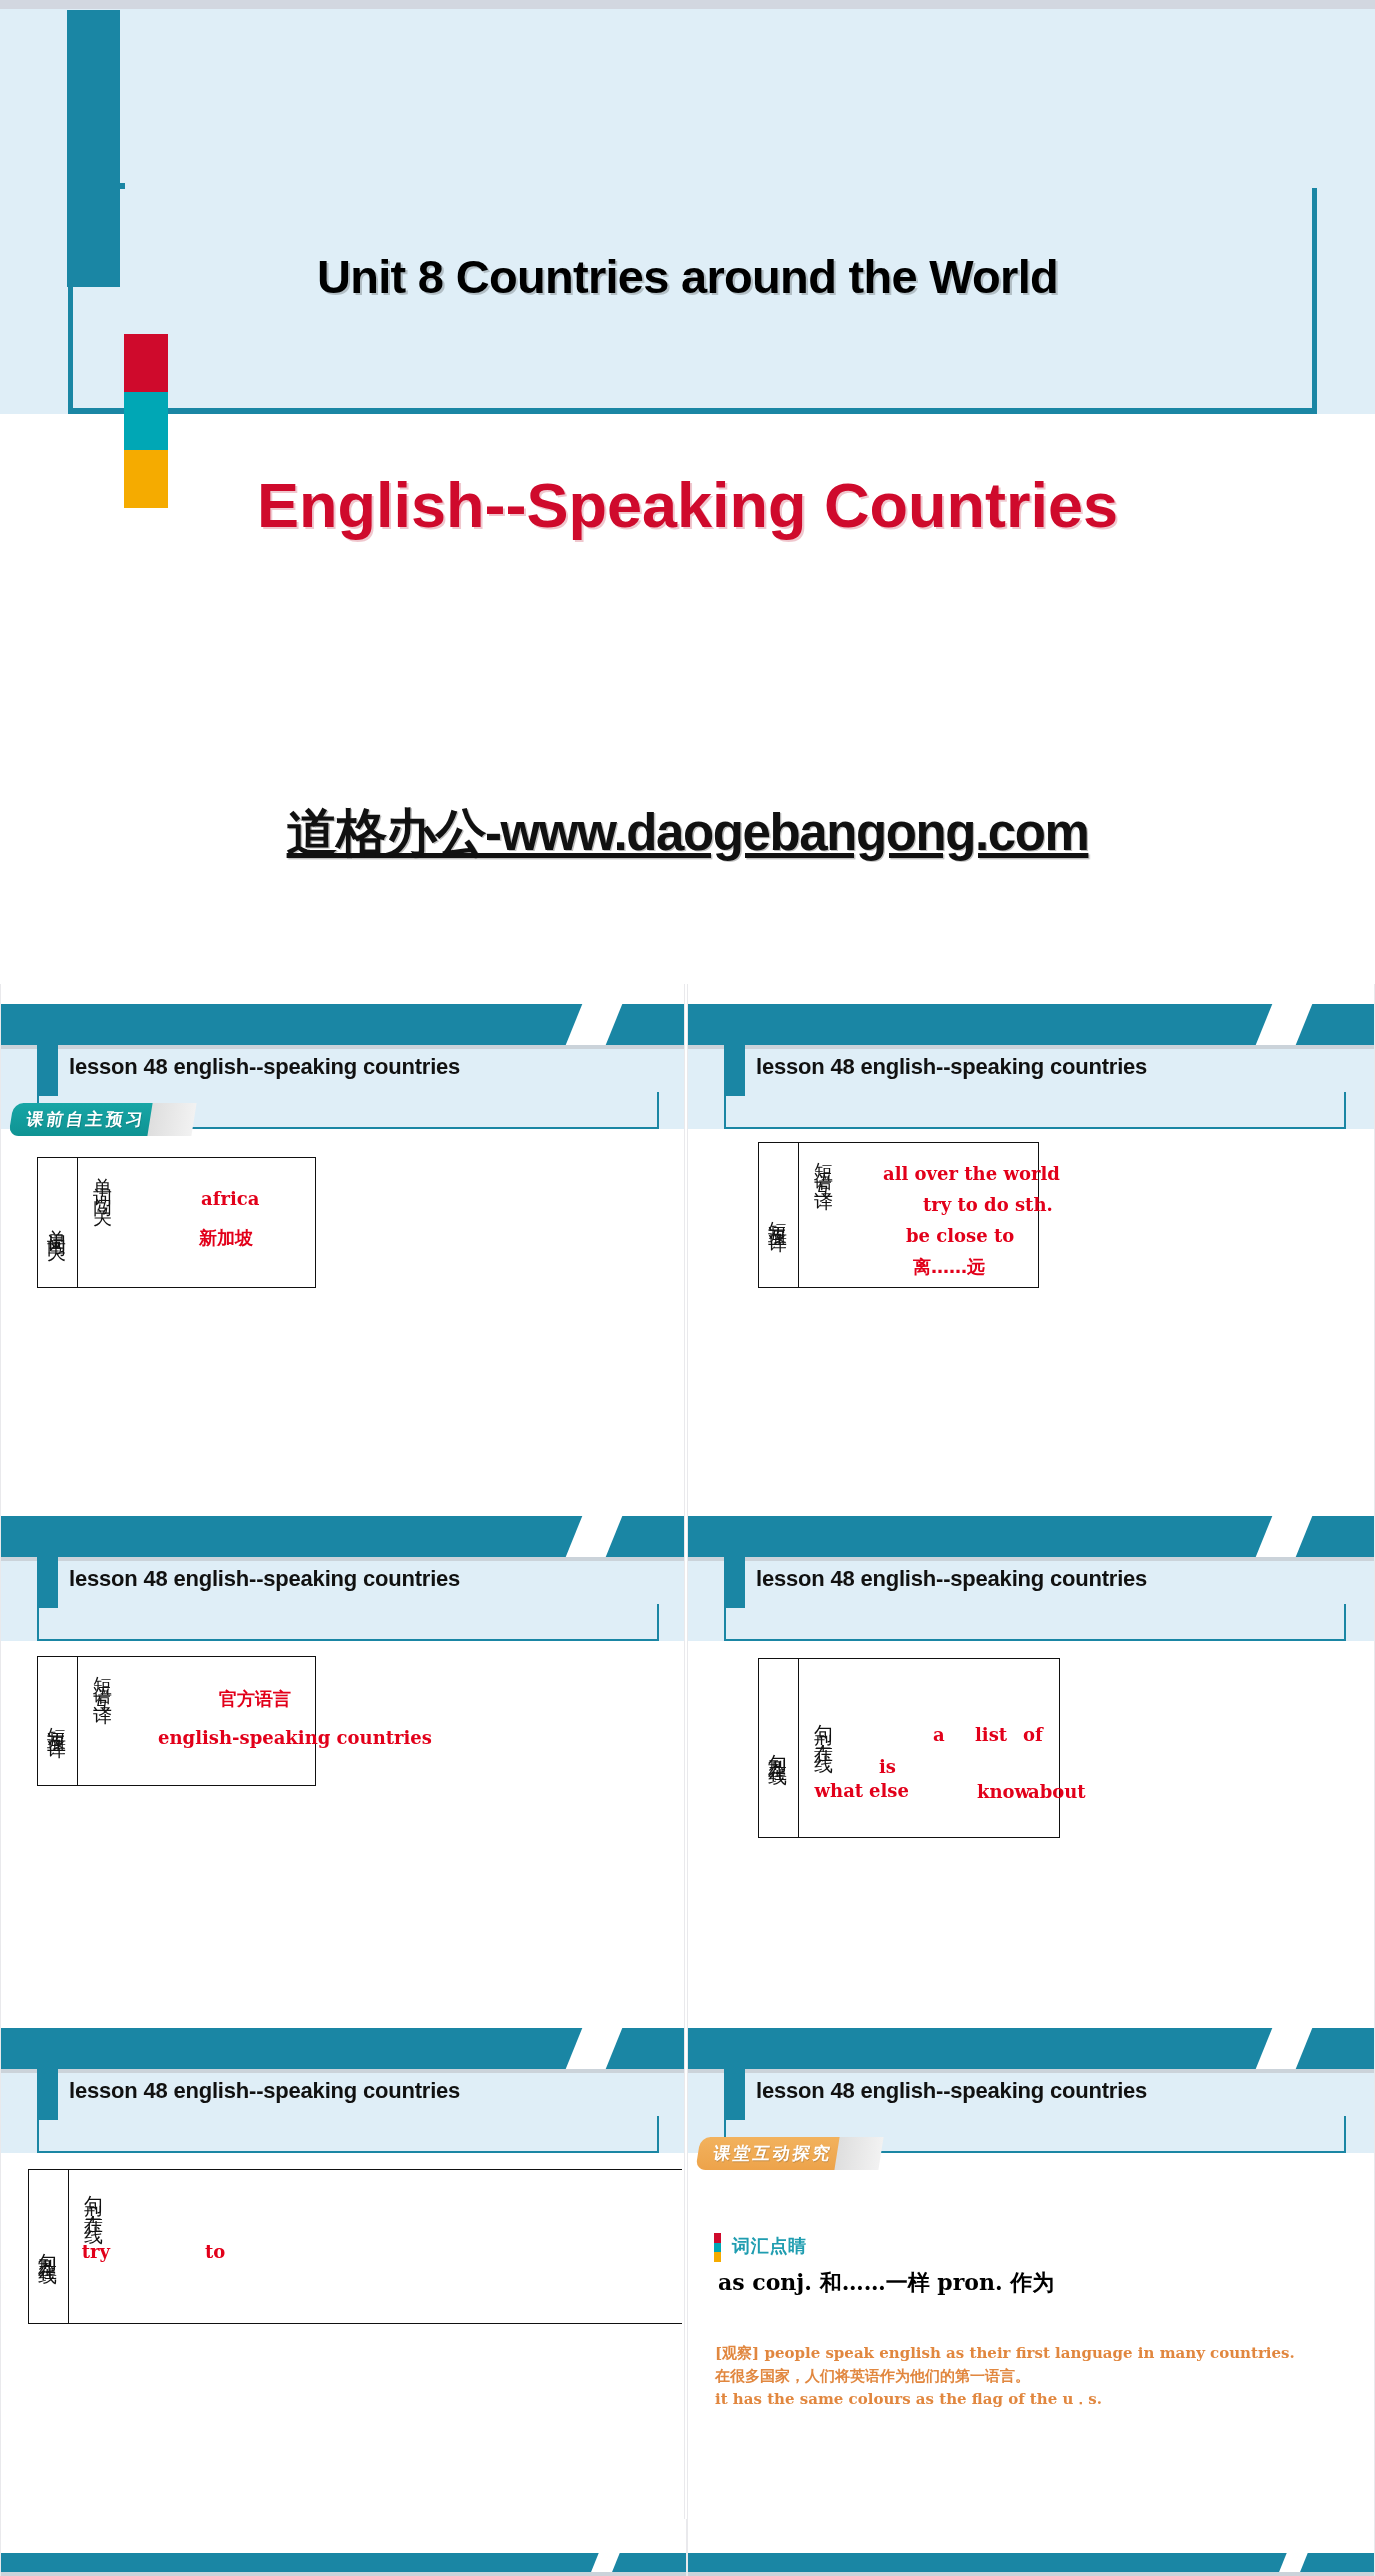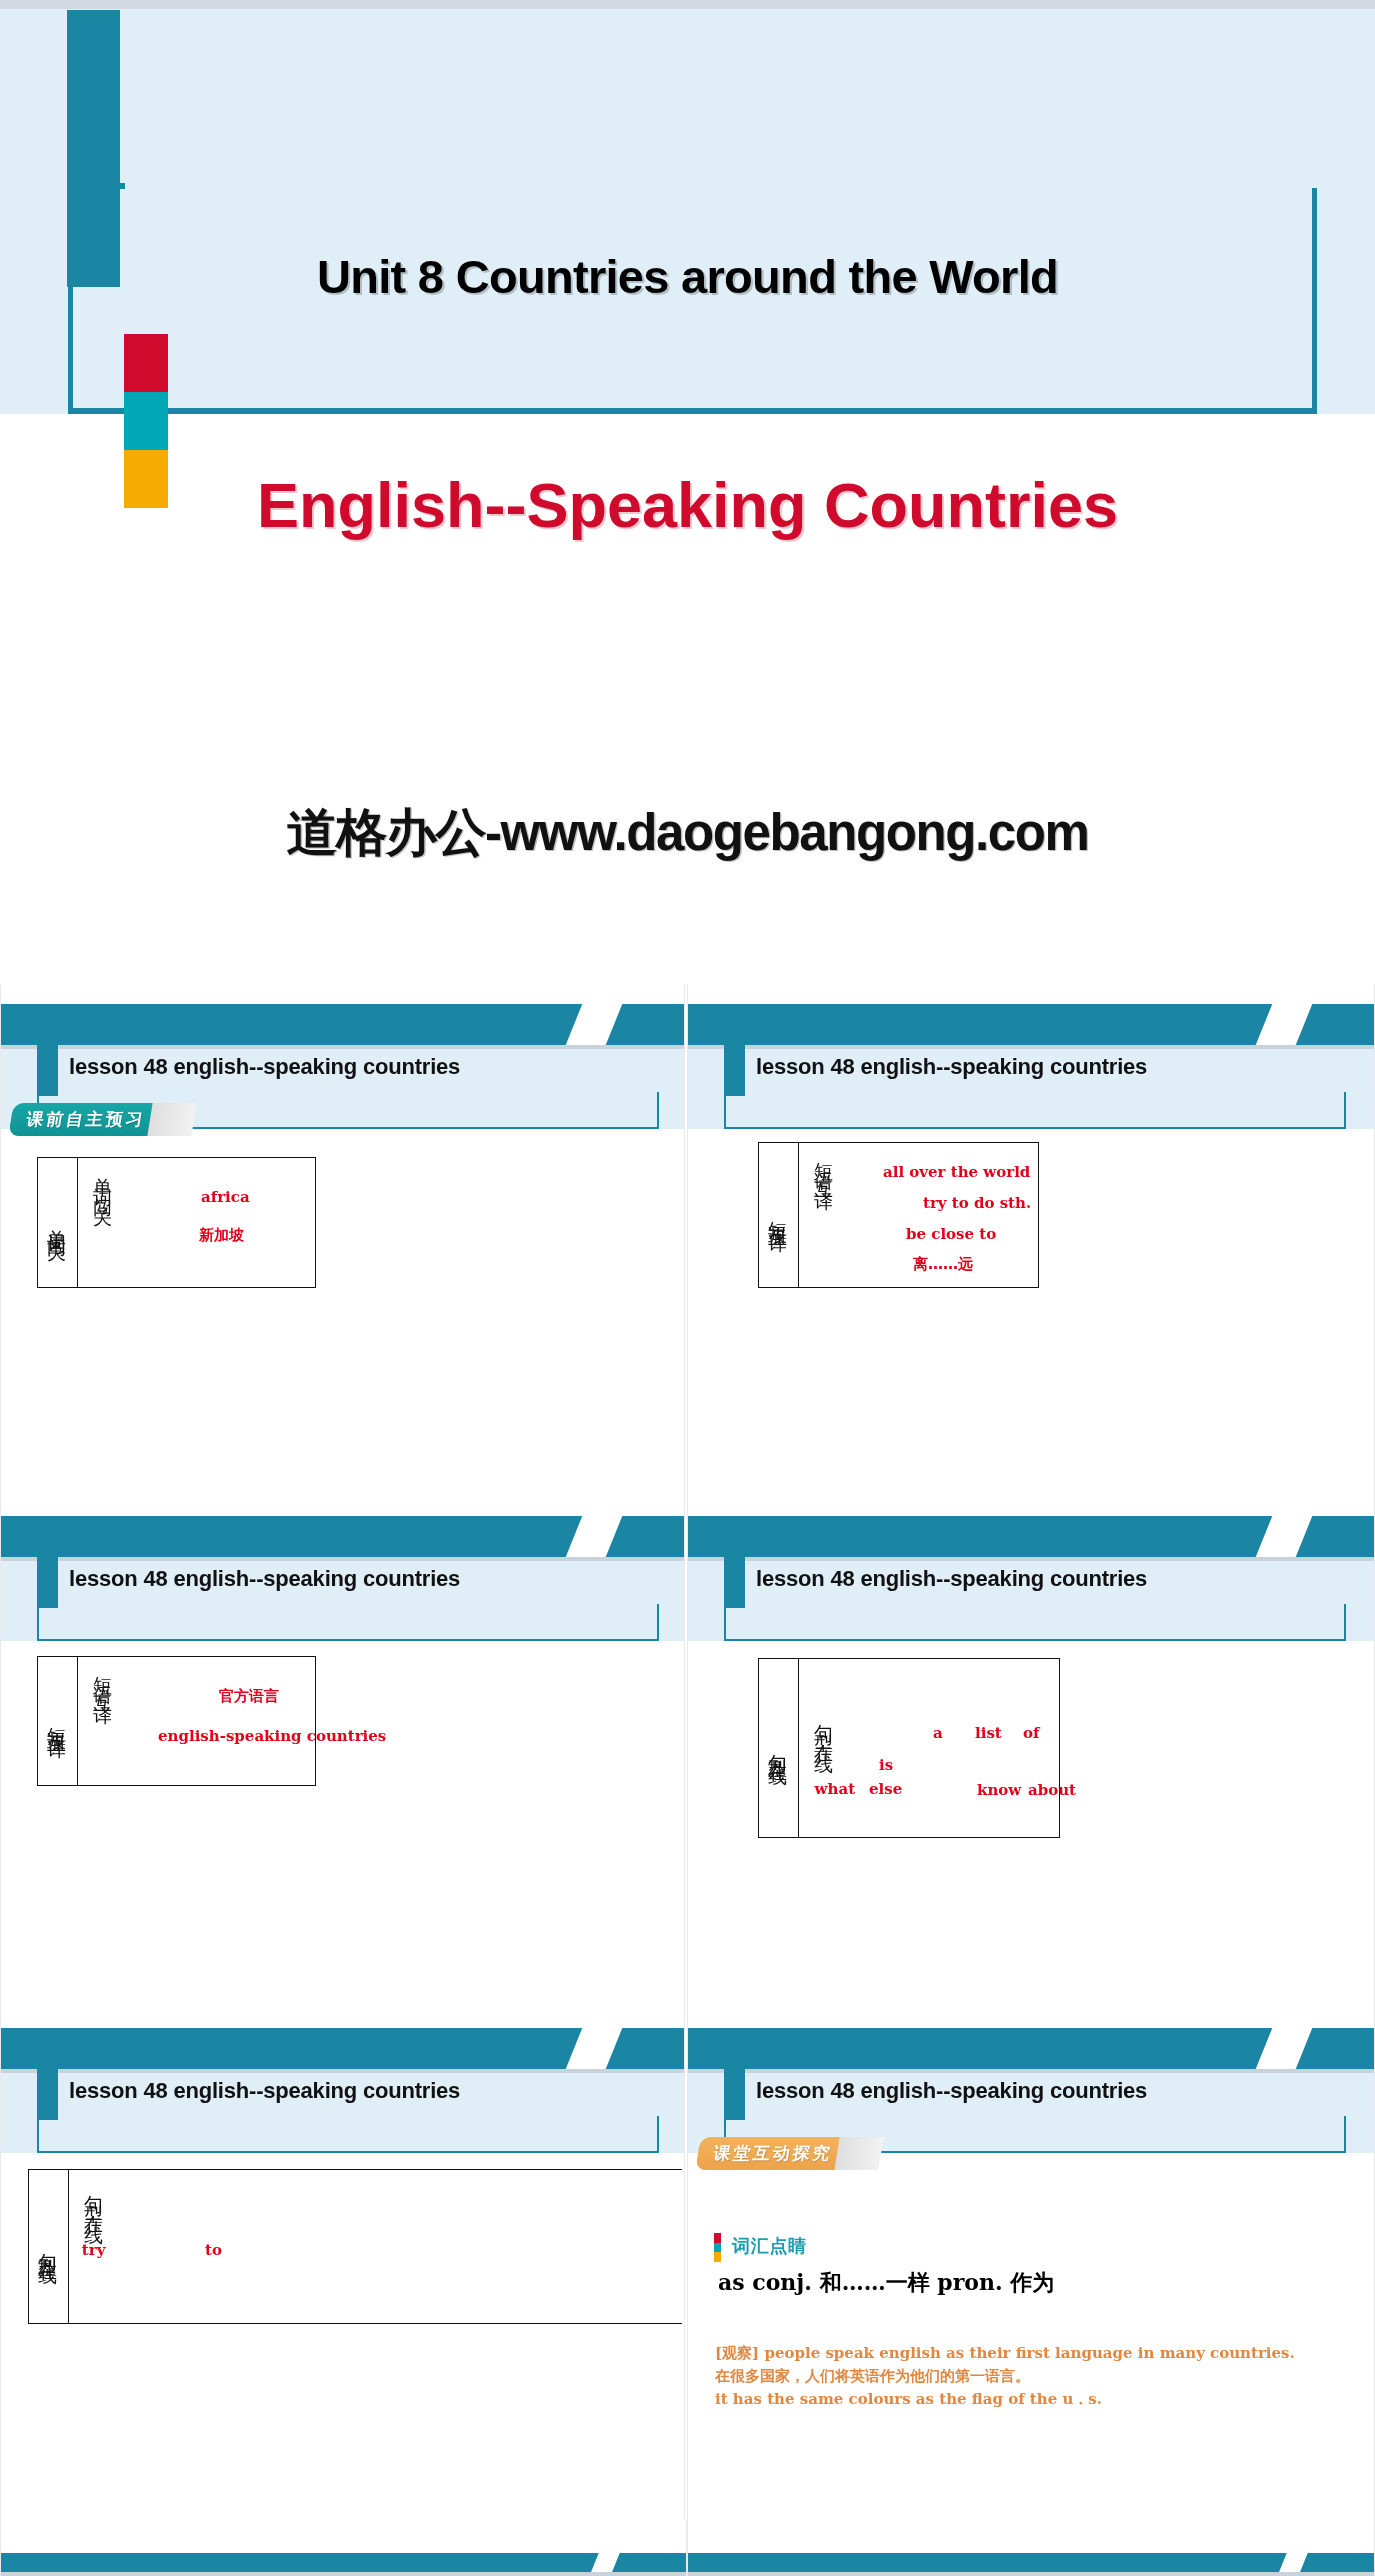--- a/index.html
+++ b/index.html
@@ -96,20 +96,21 @@
     left: 0; top: 799px;
     width: 1375px;
     text-align: center;
     font-family: "Liberation Sans", sans-serif;
     font-size: 51px;
     font-weight: bold;
     color: #111111;
     letter-spacing: -1.4px;
     text-shadow: 1.4px 1.4px 0 rgba(0,0,0,0.25);
     z-index: 6;
+    text-decoration: underline;
   }
 
   
   .grid {
     position: absolute;
     left: 0; top: 984px;
     width: 1375px;
     display: flex;
     flex-wrap: wrap;
     background: #ffffff;
@@ -268,21 +269,21 @@
   .ans-area {
     position: absolute;
     left: 0; top: 0;
     width: 100%; height: 100%;
   }
   .ans {
     position: absolute;
     color: #e2001a;
     font-family: "DejaVu Serif", serif;
     font-weight: bold;
-    font-size: 15px;
+    font-size: 18px;
     white-space: nowrap;
   }
   .ans-cn { font-family: "DejaVu Sans", sans-serif; font-weight: bold; }
 
   
   .voc-marker {
     position: absolute;
     left: 25.6px; top: 225px;
     width: 7px; height: 28px;
     z-index: 4;

